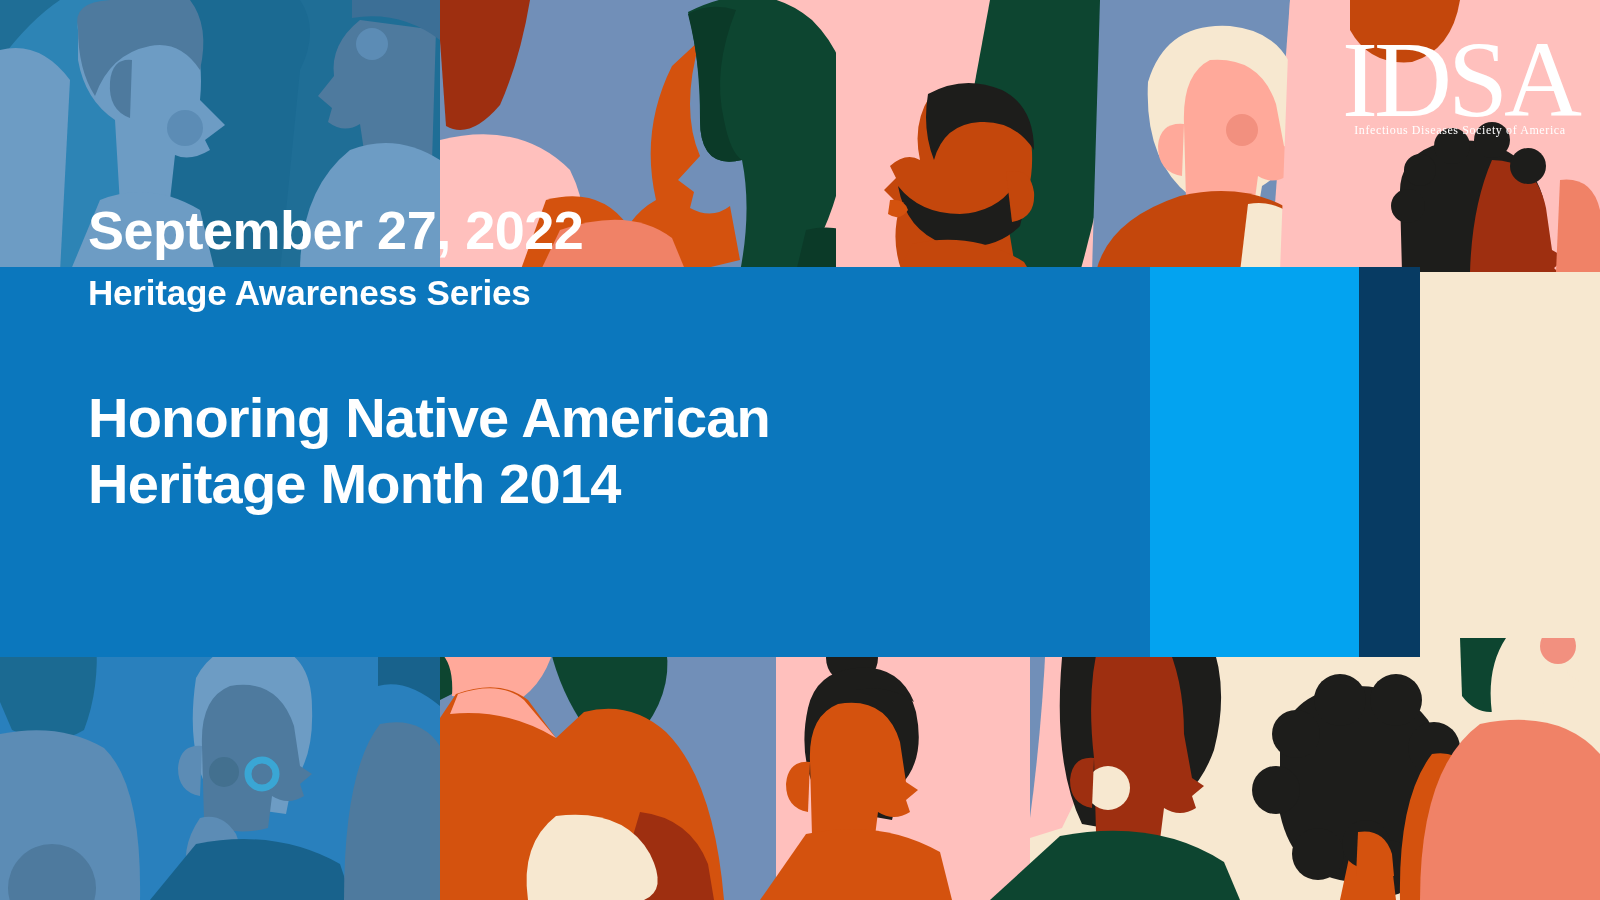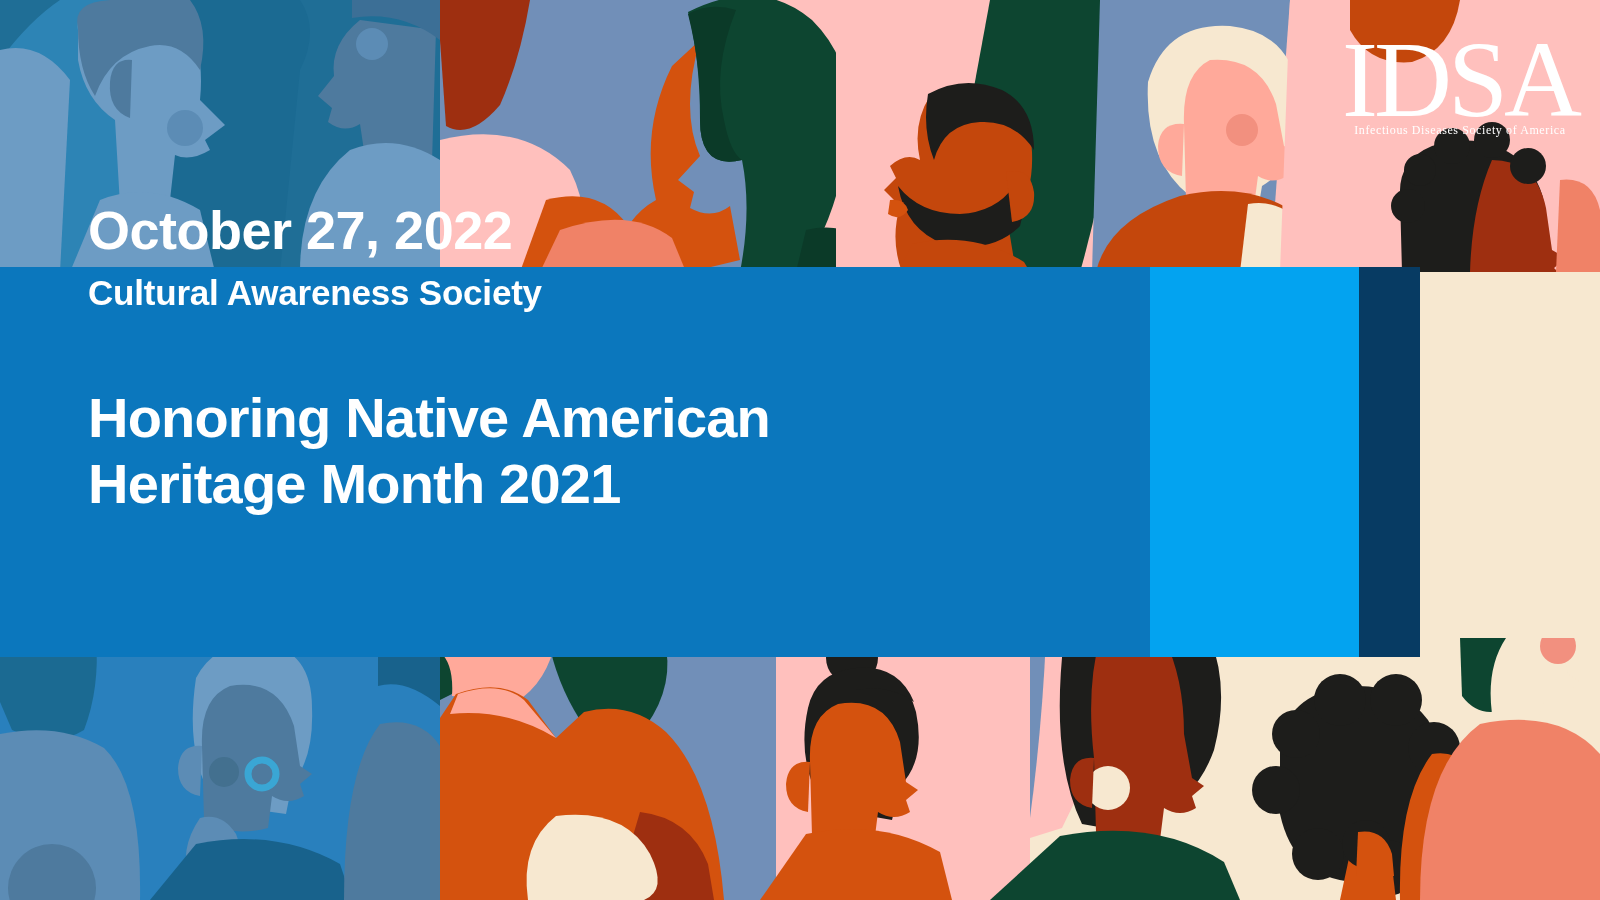--- a/index.html
+++ b/index.html
@@ -273,25 +273,25 @@
         <circle cx="1558" cy="8" r="18" fill="#f2907f"></circle>
         <path d="M1480 86 Q1560 70 1600 116 V262 H1420 Q1420 130 1480 86Z" fill="#f08267"></path>
       </g>
     </svg>
   </div>
 
   <div class="banner"></div>
   <div class="banner-cyan"></div>
   <div class="banner-navy"></div>
 
-  <div class="date">October 27, 2022</div>
-  <div class="series">Cultural Awareness Society</div>
+  <div class="date">September 27, 2022</div>
+  <div class="series">Heritage Awareness Series</div>
   <div class="headline">
     <span>Honoring Native American</span>
-    <span>Heritage Month 2021</span>
+    <span>Heritage Month 2014</span>
   </div>
 
   <div class="logo">
     <span class="logo-mark">IDSA</span>
     <span class="logo-sub">Infectious Diseases Society of America</span>
   </div>
 
 </div>
 
 </body></html>

